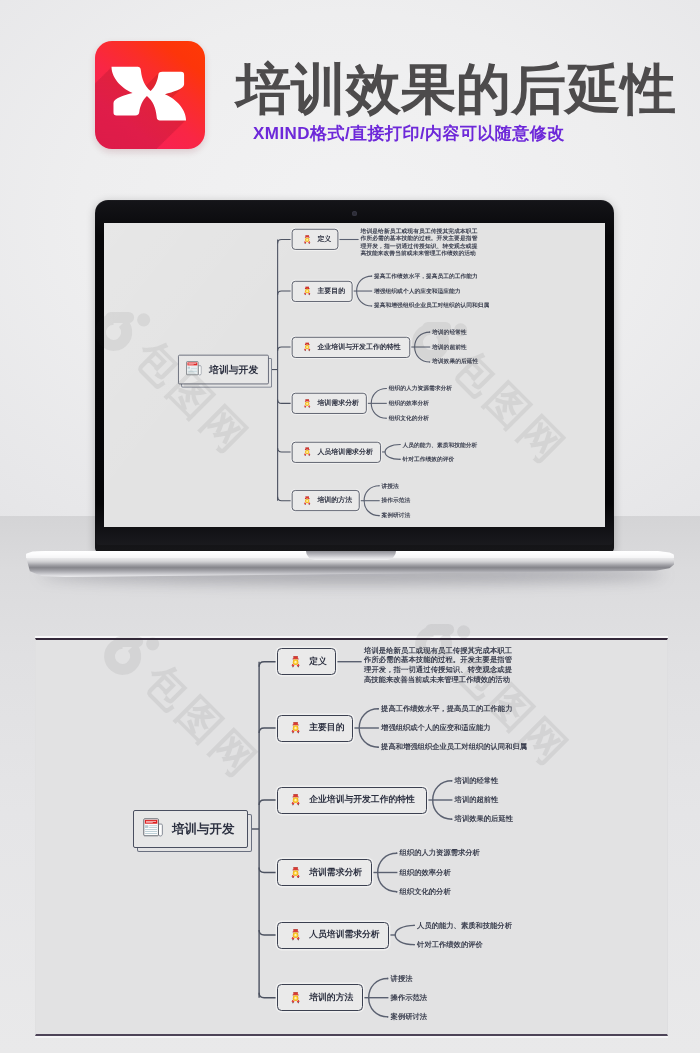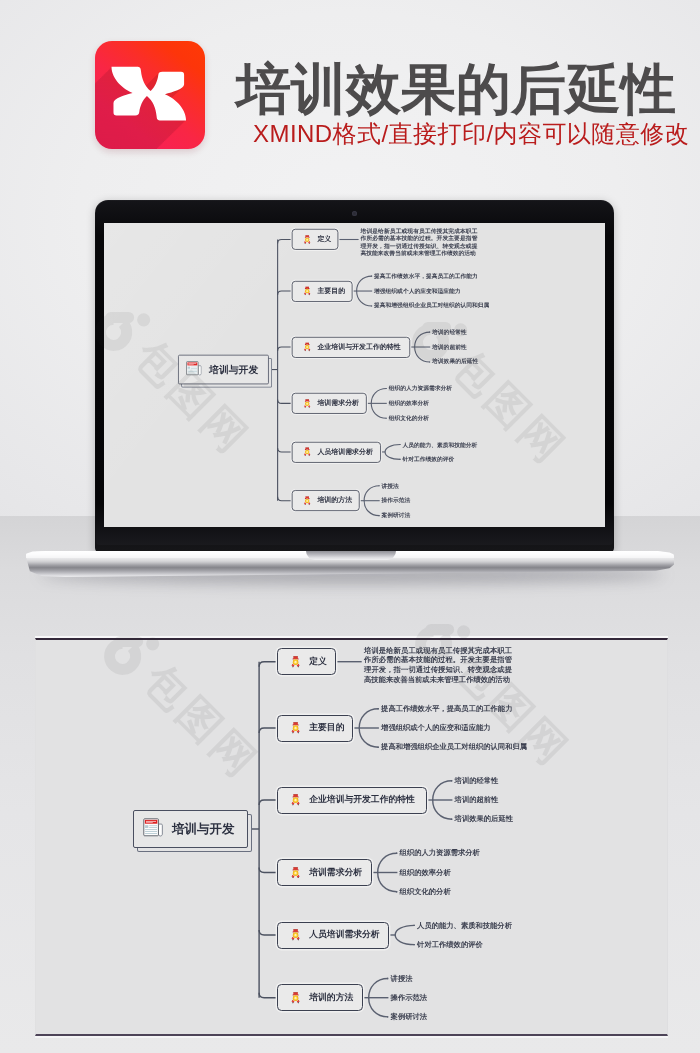--- a/index.html
+++ b/index.html
@@ -15,22 +15,22 @@
         background:linear-gradient(180deg,#d4d4d6 0%,#dbdbdd 10%,#e0e0e2 26%,#e5e5e7 55%,#e9e9ea 100%);}
 
   
   .hdr-logo{position:absolute;left:95px;top:41px;width:110px;height:108px;
             border-radius:17px;overflow:hidden;
             background:linear-gradient(38deg,#f61e52 0%,#f82252 26%,#f92645 45%,#fb2e27 66%,#fd350a 82%,#fe3a05 100%);
             box-shadow:0 3px 7px rgba(120,10,30,.16);}
   .hdr-logo svg{display:block;}
   .hdr-title{position:absolute;left:236px;top:58px;font-size:55px;line-height:62px;
              font-weight:700;color:#4d4b4c;letter-spacing:0px;white-space:nowrap;}
-  .hdr-sub{position:absolute;left:253px;top:123px;font-size:24px;line-height:22px;
-           color:#b91c1c;letter-spacing:.45px;white-space:nowrap;}
+  .hdr-sub{position:absolute;left:253px;top:123px;font-size:17px;line-height:22px;
+           color:#6d28d9;letter-spacing:.45px;white-space:nowrap;font-weight:bold;}
 
   
   .lt{position:absolute;left:0;top:0;}
   .lt-bezel{position:absolute;left:95px;top:200px;width:519px;height:353px;
             border-radius:13px 13px 5px 5px;
             background:linear-gradient(180deg,#1c1c20 0%,#0b0b0d 8%,#08080a 80%,#161619 100%);
             box-shadow:0 2px 10px rgba(0,0,0,.22);}
   .lt-bezel-inner{position:absolute;left:96px;top:201px;width:517px;height:344px;
             border-radius:12px 12px 4px 4px;
             background:linear-gradient(180deg,#141418 0%,#070709 10%,#050507 88%,#1a1a1e 100%);}

